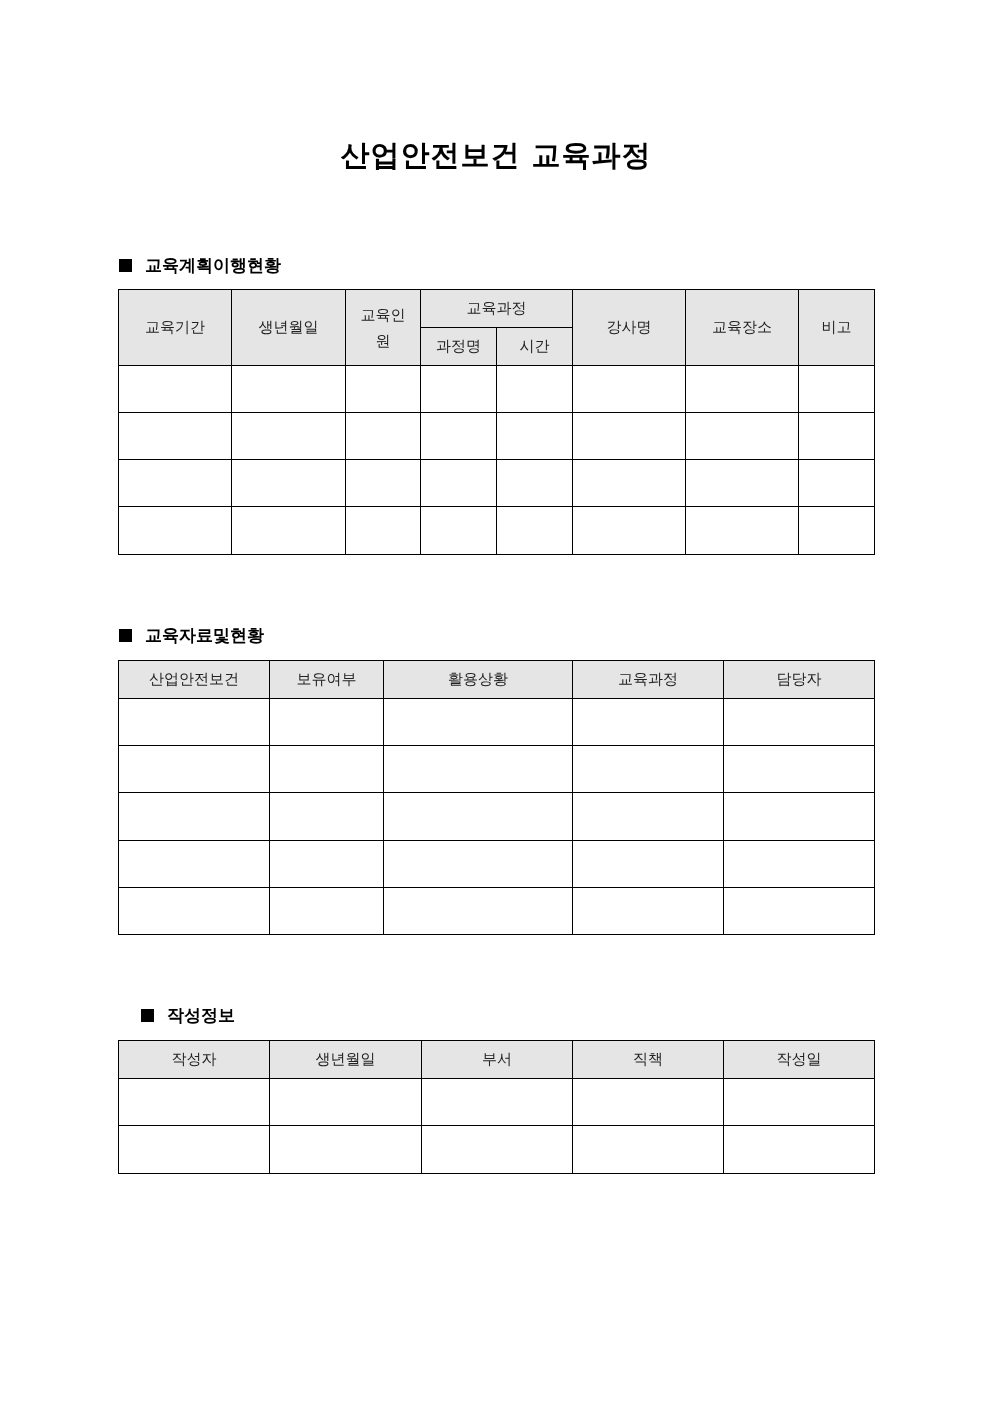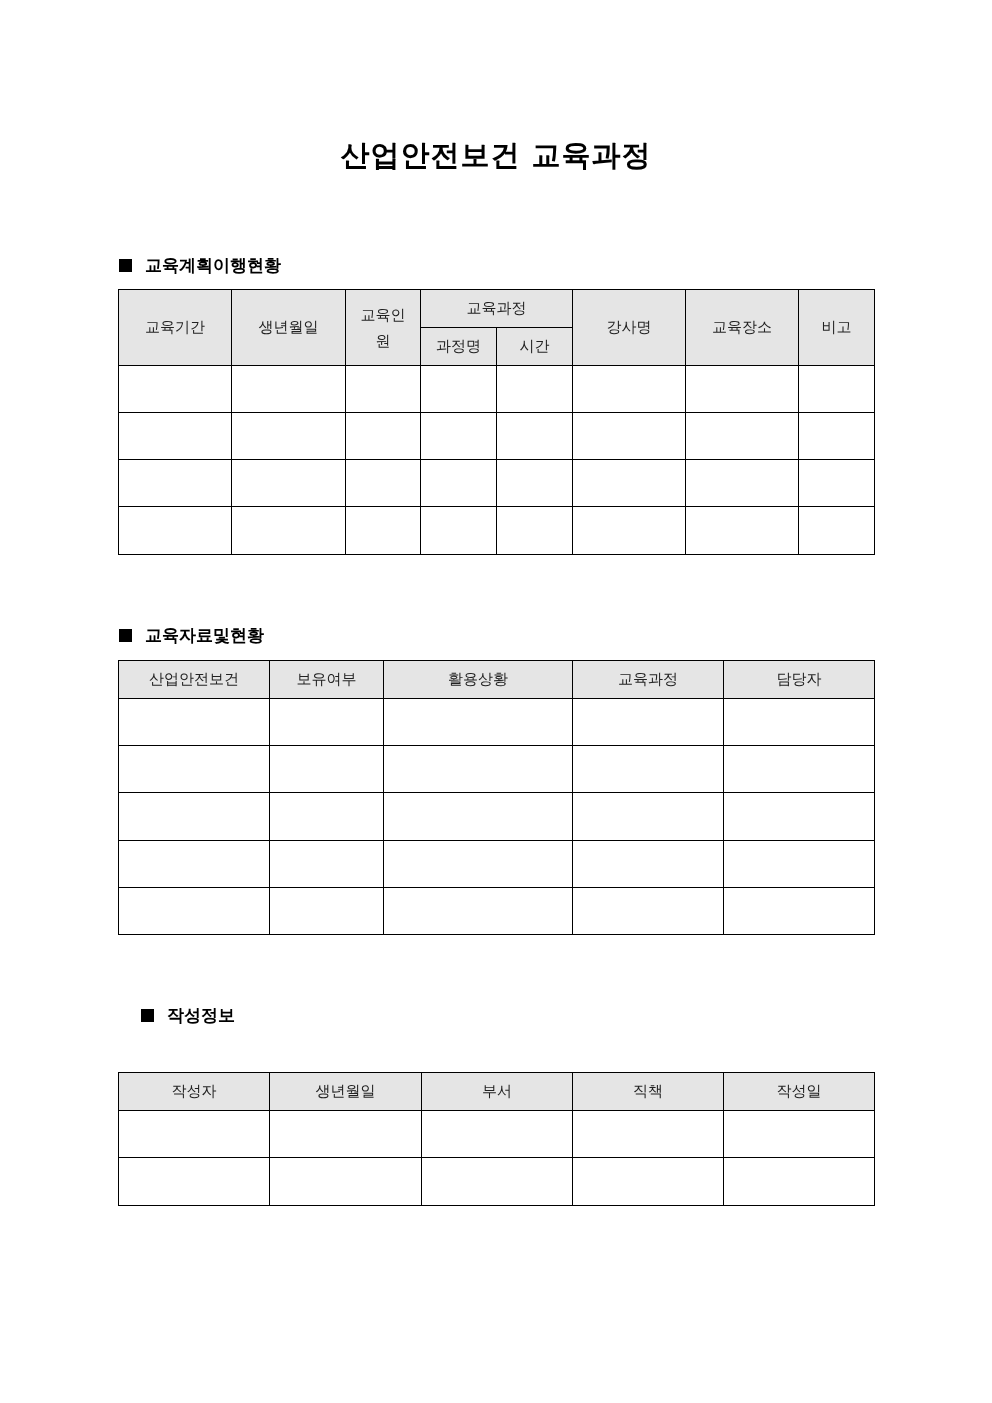--- a/index.html
+++ b/index.html
@@ -166,21 +166,21 @@
     <td></td>
   </tr>
 </tbody>
   </table>
 
 <div class="section-heading" style="top:1003px;margin-left:22px;">
   <span class="sq"></span>
   <span>작성정보</span>
 </div>
 
-<table class="grid" style="top:1072px; width:756px;padding-left:8px;">
+<table class="grid" style="top:1040px; width:756px;padding-left:8px;">
   <colgroup>
     <col style="width:151px">
       <col style="width:152px">
       <col style="width:151px">
       <col style="width:151px">
       <col style="width:151px">
   </colgroup>
   <tbody>
       <tr style="height:38px;">
     <th>작성자</th>

